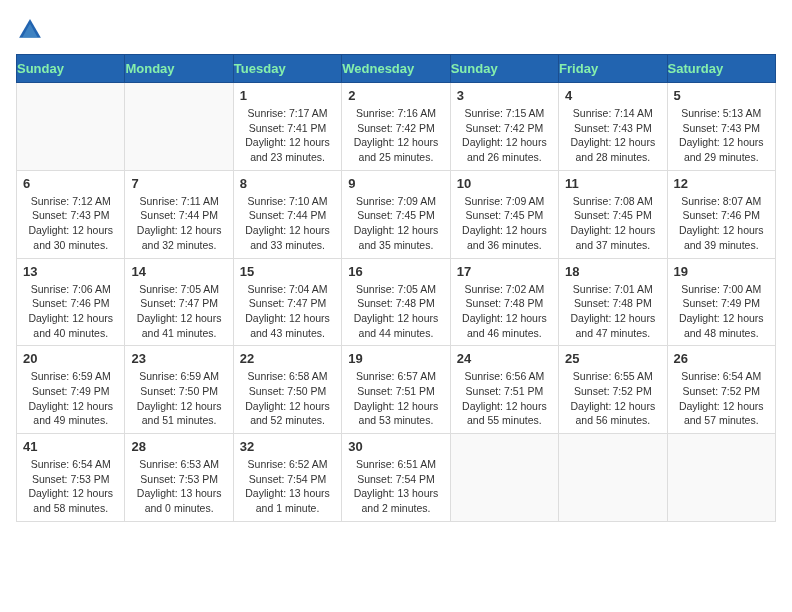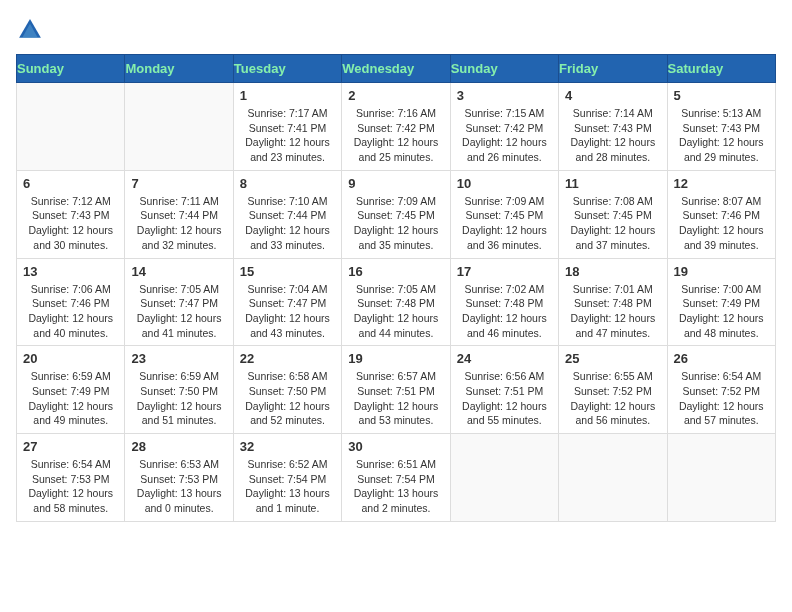--- a/index.html
+++ b/index.html
@@ -278,21 +278,21 @@
         </td>
         <td>
           <div class="day-num">26</div>
           <div class="day-detail">Sunrise: 6:54 AM
 Sunset: 7:52 PM
 Daylight: 12 hours and 57 minutes.</div>
         </td>
       </tr>
       <tr>
         <td>
-          <div class="day-num">27</div>
+          <div class="day-num">41</div>
           <div class="day-detail">Sunrise: 6:54 AM
 Sunset: 7:53 PM
 Daylight: 12 hours and 58 minutes.</div>
         </td>
         <td>
           <div class="day-num">28</div>
           <div class="day-detail">Sunrise: 6:53 AM
 Sunset: 7:53 PM
 Daylight: 13 hours and 0 minutes.</div>
         </td>

